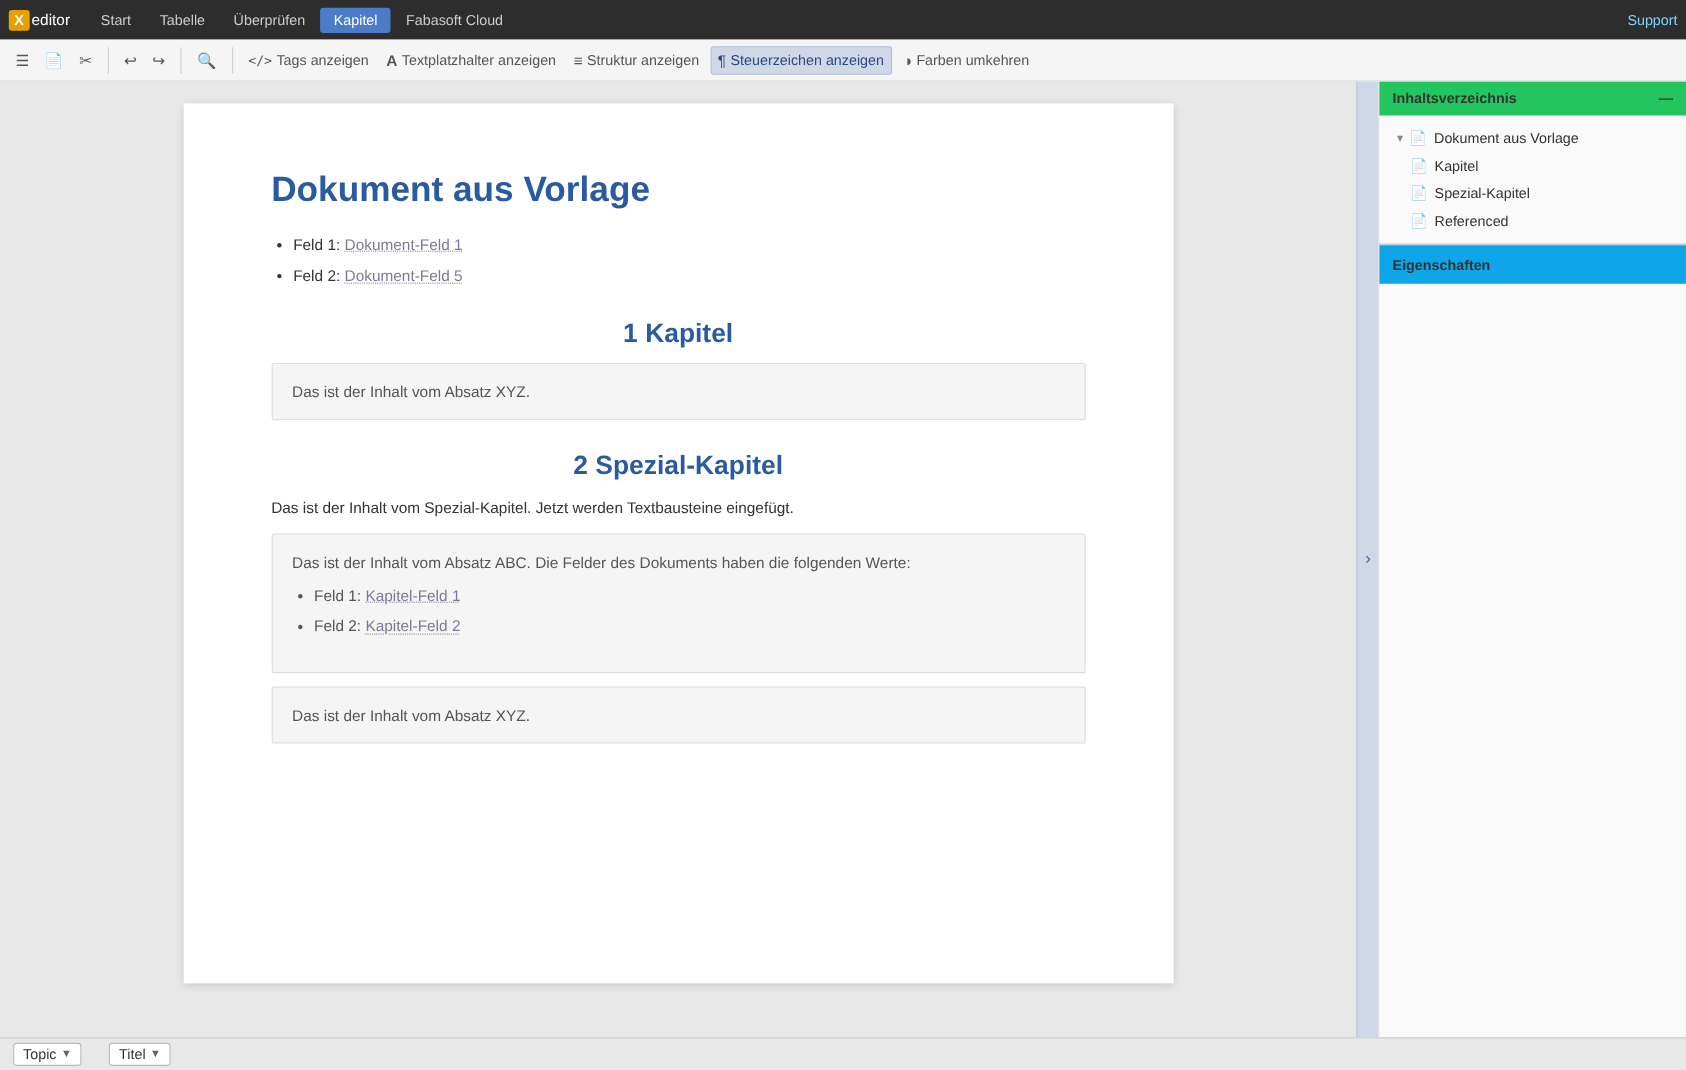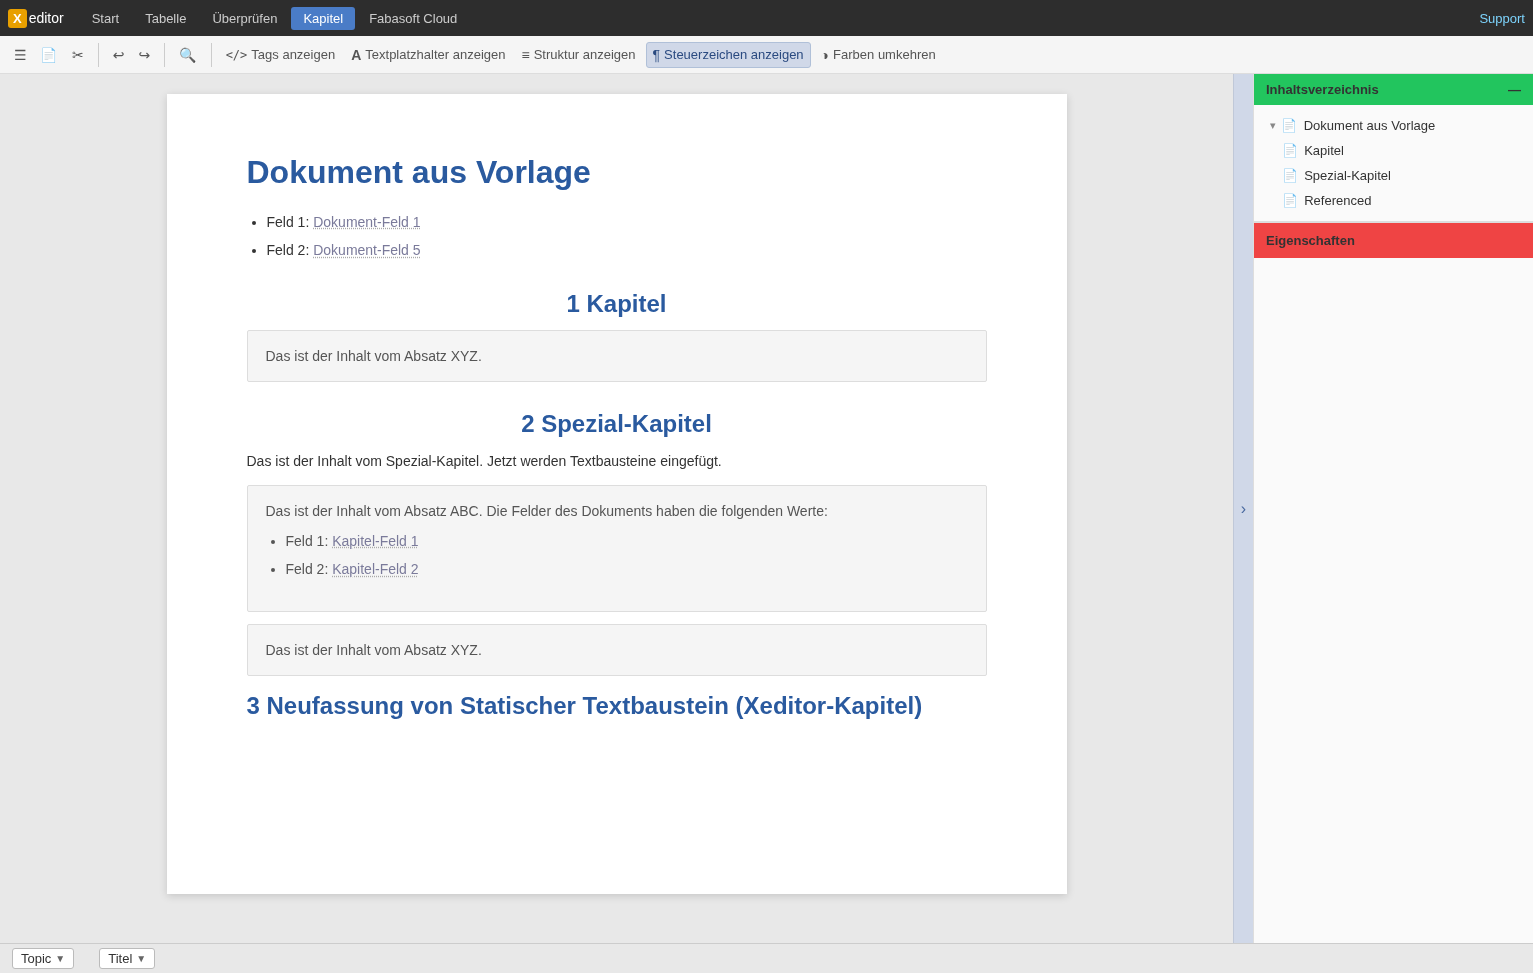--- a/index.html
+++ b/index.html
@@ -125,21 +125,21 @@
       cursor: pointer; font-size: 13px; color: #333; gap: 6px;
     }
     .tree-item.indent1 { padding-left: 28px; }
 
     .tree-icon { font-size: 13px; color: #5a7ab0; flex-shrink: 0; }
     .tree-chevron { font-size: 11px; color: #888; flex-shrink: 0; }
     .tree-label { font-size: 13px; }
 
     .sidebar-props {
       padding: 10px 12px; font-size: 13px; color: #333; font-weight: 600;
-      border-top: 1px solid #ddd; background: #ef4444;
+      border-top: 1px solid #ddd; background: #0ea5e9;
     }
 
     
     .status-bar {
       background: #e8e8e8; border-top: 1px solid #ccc;
       display: flex; align-items: center; height: 30px; padding: 0 12px; gap: 25px;
       flex-shrink: 0;
     }
     .status-dropdown {
       display: flex; align-items: center; gap: 4px; cursor: pointer;
@@ -254,24 +254,20 @@
           <li>
             <span>Feld 2: </span><span class="field-value">Kapitel-Feld 2</span>
           </li>
         </ul>
       </div>
 
       <div class="textblock">
         <span class="textblock-inner">Das ist der Inhalt vom Absatz XYZ.</span>
       </div>
 
-      <h2 class="chapter3-heading">
-        <span>3</span>
-        <span> Neufassung von Statischer Textbaustein (Xeditor-Kapitel)</span>
-      </h2>
 
     </div>
   </div>
 
   <div class="sidebar-toggle">
     <span>›</span>
   </div>
 
   <div class="right-sidebar">
     <div class="sidebar-section">

